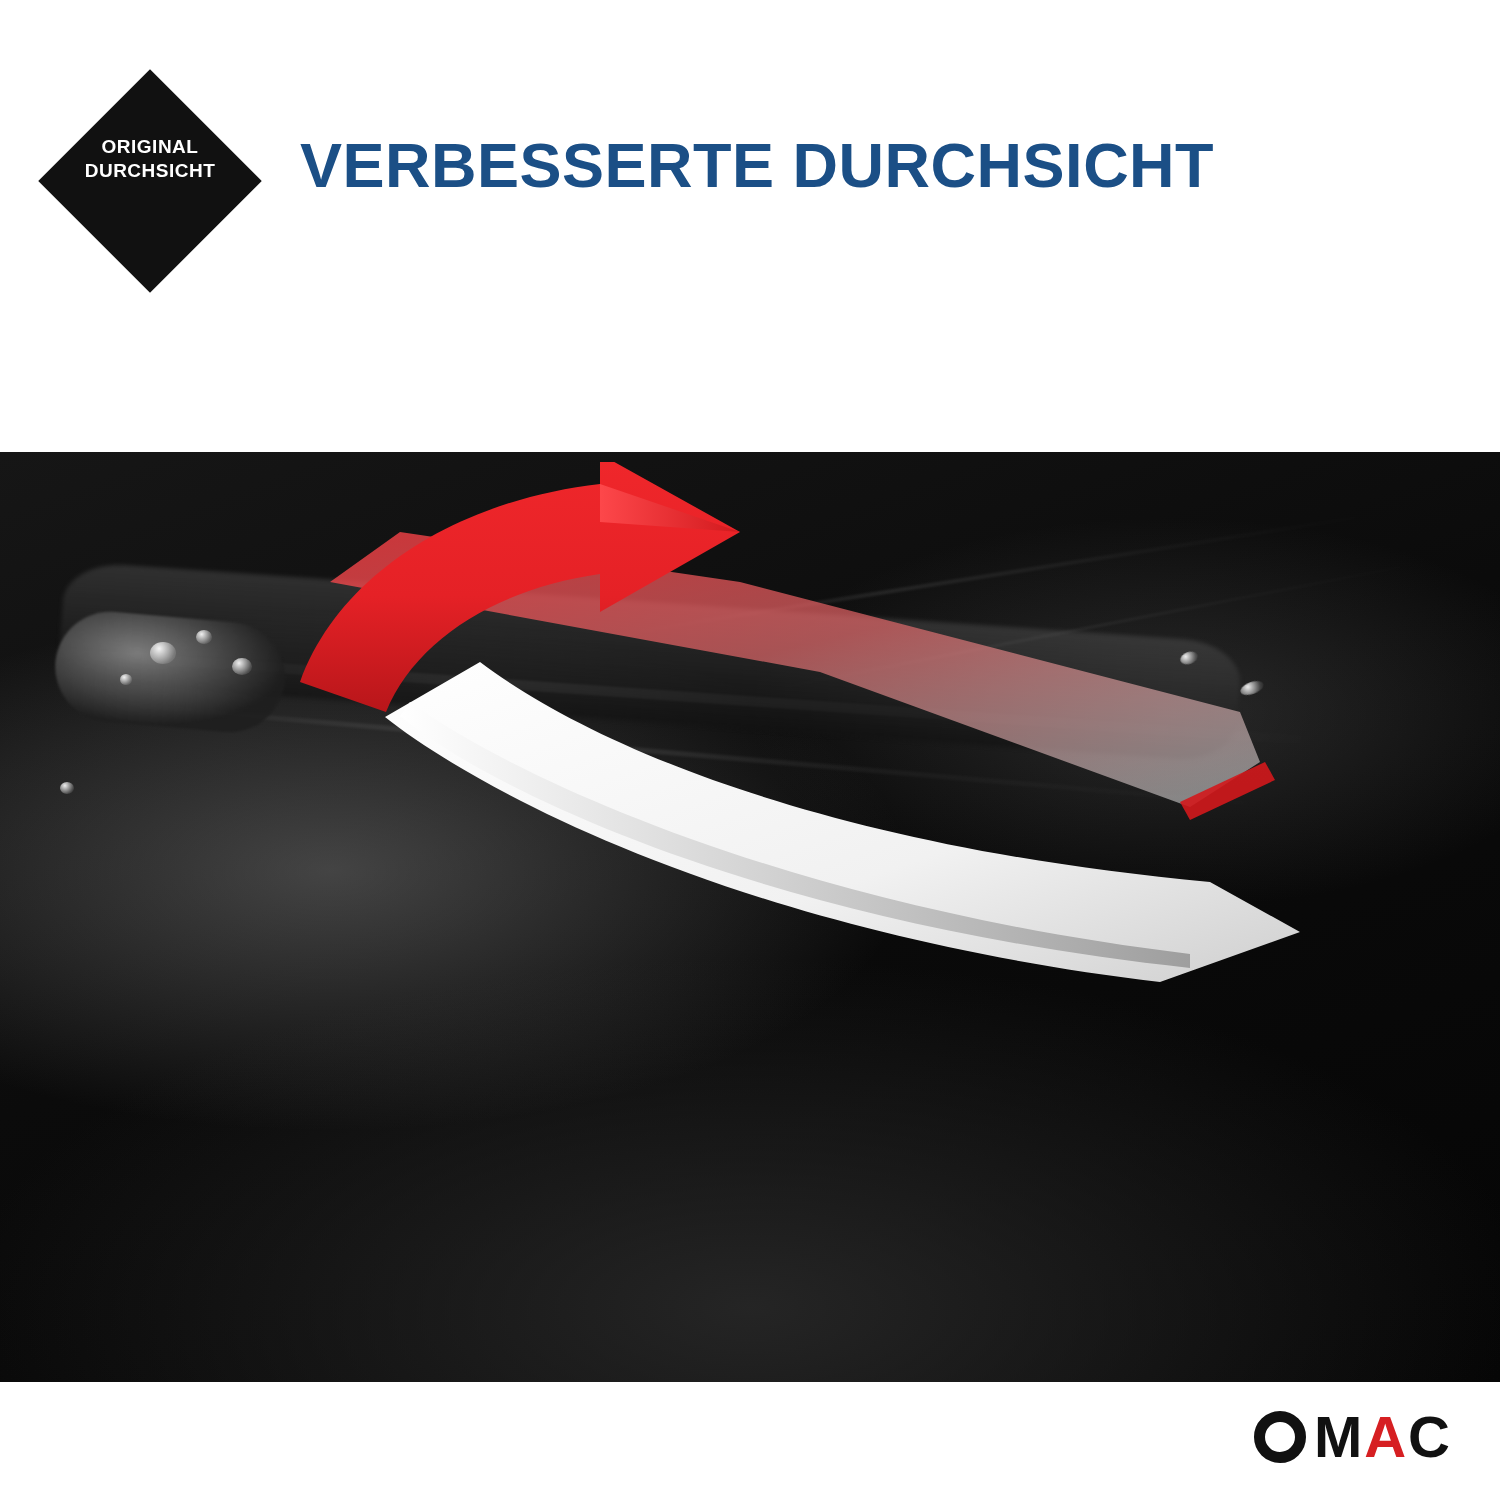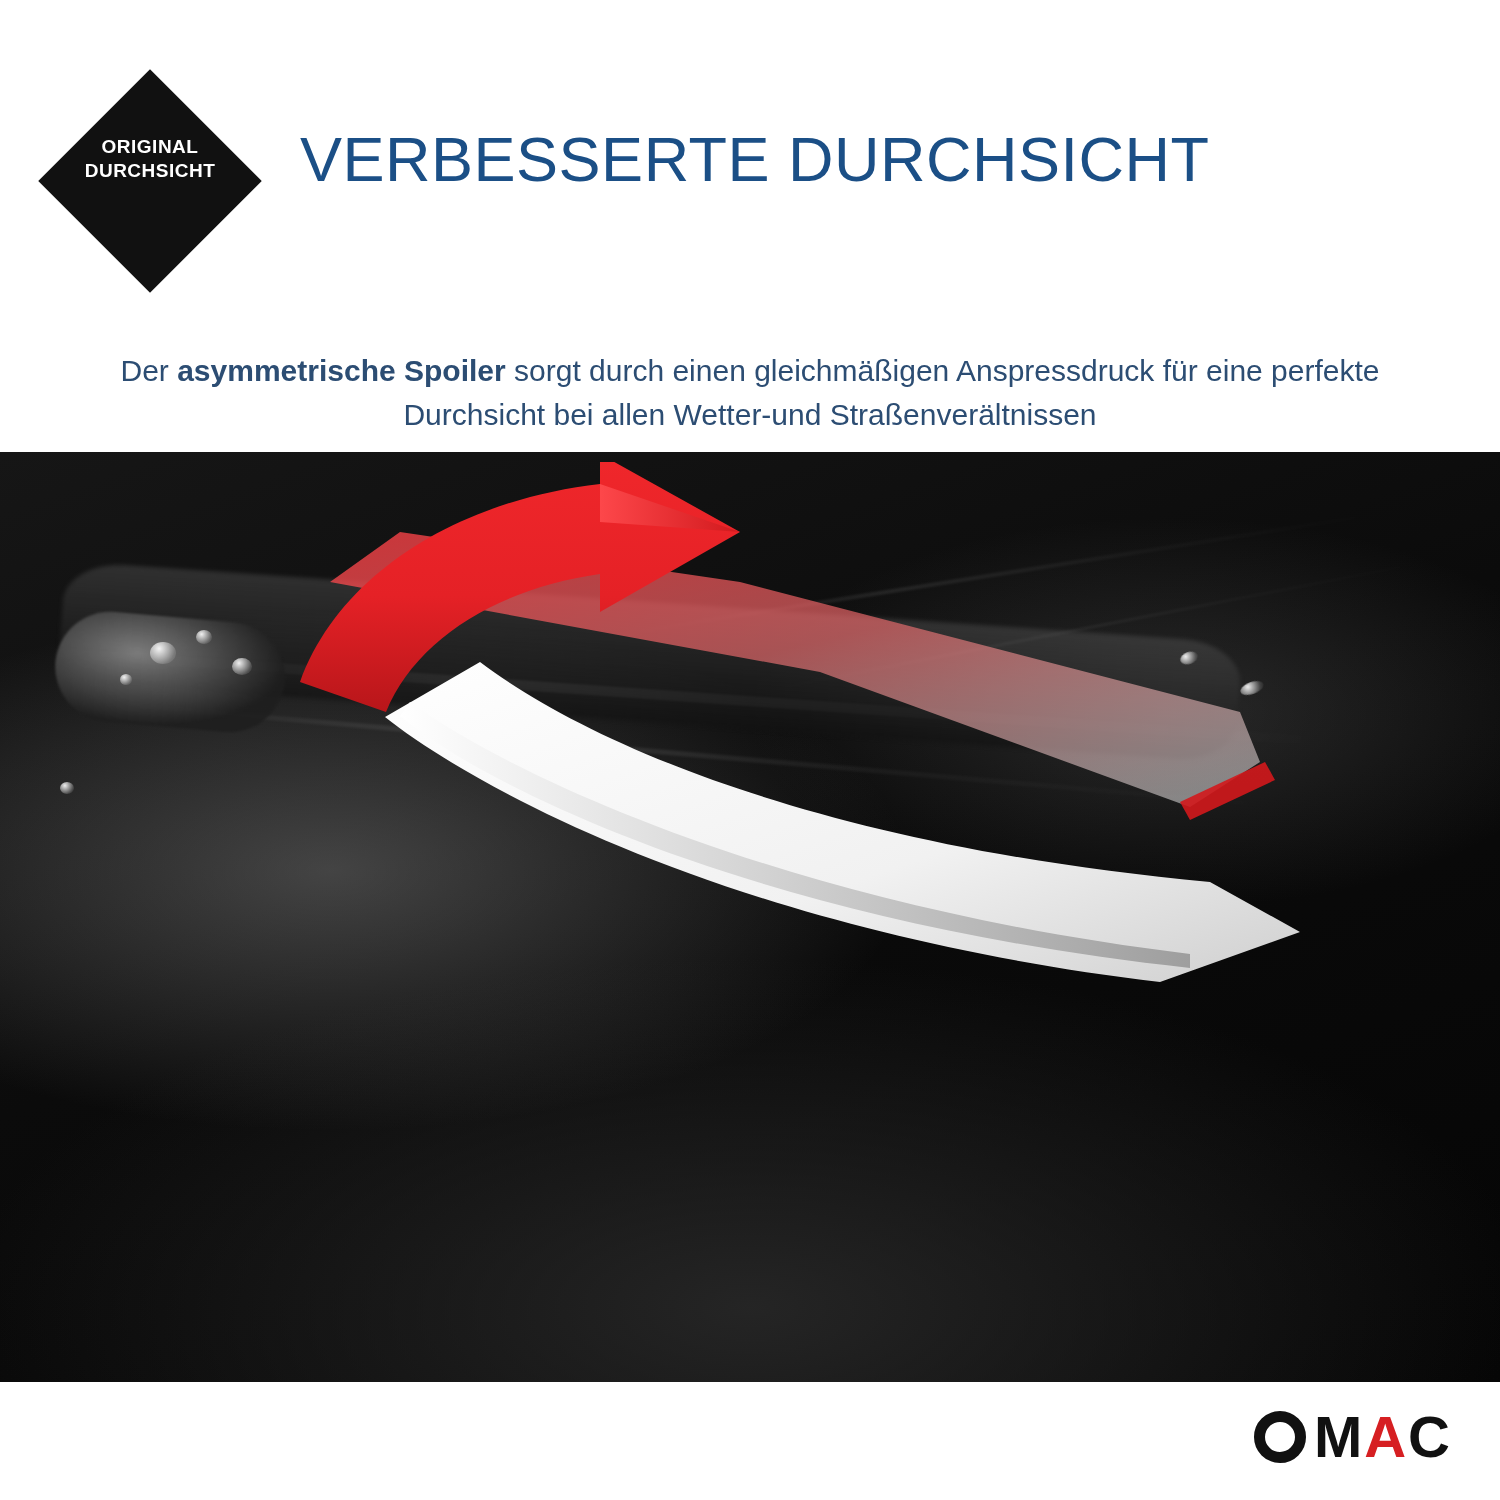--- a/index.html
+++ b/index.html
@@ -55,24 +55,24 @@
     font-size: 19px;
     font-weight: bold;
     line-height: 1.25;
     letter-spacing: 0.5px;
   }
   .badge-text span { display: block; }
 
   .title {
     position: absolute;
     left: 300px;
-    top: 84px;
+    top: 90px;
     color: #1b4f86;
     font-size: 63px;
-    font-weight: normal;
+    font-weight: bold;
     letter-spacing: 0.5px;
     white-space: nowrap;
   }
 
   .subtitle {
     position: absolute;
     left: 50px;
     top: 310px;
     width: 1400px;
     text-align: center;
@@ -193,23 +193,20 @@
     <div class="badge-wrap">
       <div class="badge-diamond"></div>
       <div class="badge-text">
         <span>ORIGINAL</span>
         <span>DURCHSICHT</span>
       </div>
     </div>
 
     <div class="title">VERBESSERTE DURCHSICHT</div>
 
-    <div class="subtitle">
-      <span>Der </span><b>asymmetrische Spoiler</b><span> sorgt durch einen gleichmäßigen Anspressdruck für eine perfekte Durchsicht bei allen Wetter-und Straßenverältnissen</span>
-    </div>
   </div>
 
   <div class="hero">
     <div class="hero-photo"></div>
 
     <div class="streak s1"></div>
     <div class="streak s2"></div>
     <div class="streak s3"></div>
     <div class="streak s4"></div>
 

